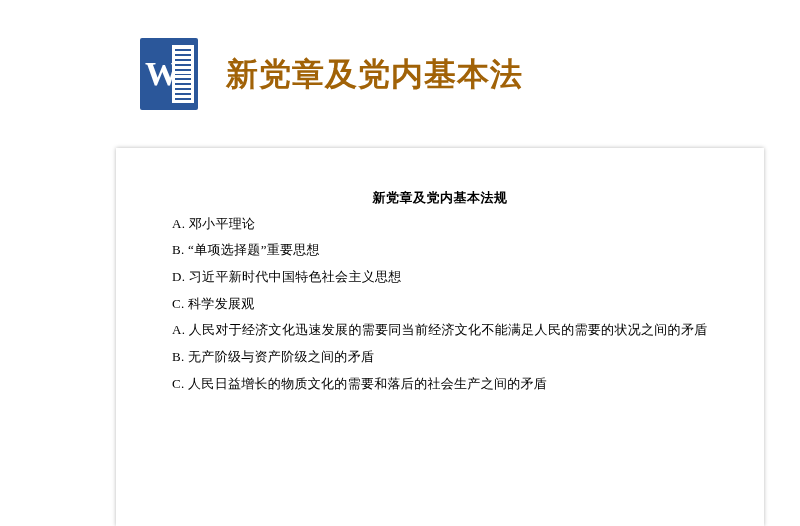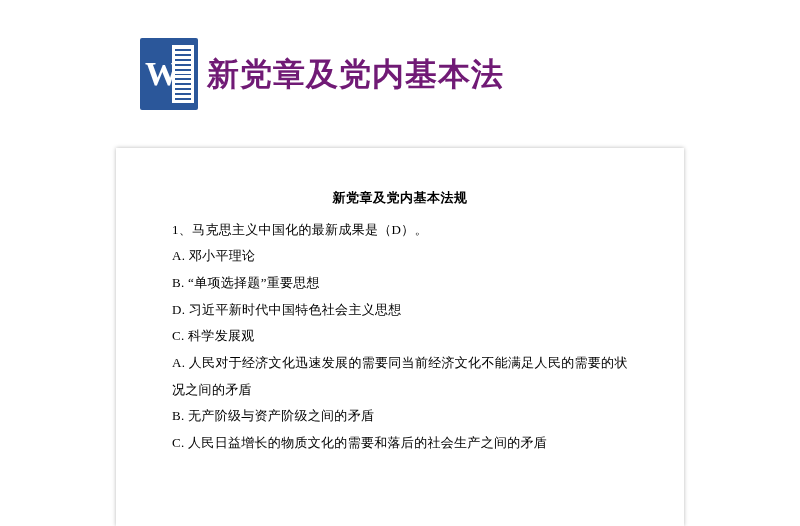--- a/index.html
+++ b/index.html
@@ -64,38 +64,38 @@
     padding-top: 4px;
     box-sizing: border-box;
   }
   .word-icon .doc-lines i {
     display: block;
     height: 3px;
     background: #2b579a;
     margin: 0 3px 3px 3px;
   }
   .title-block {
-    margin-left: 9px;
-    color: #701a75;
+    margin-left: 28px;
+    color: #a16207;
     font-size: 32px;
     font-weight: bold;
     line-height: 1.32;
     letter-spacing: 1px;
     font-family: "Liberation Sans", sans-serif;
   }
   .title-block div {
     white-space: nowrap;
   }
 
   
   .sheet {
     position: absolute;
     left: 116px;
     top: 148px;
-    width: 568px;
+    width: 648px;
     min-height: 378px;
     background: #ffffff;
     box-shadow: 0 0 4px rgba(0,0,0,0.28);
     box-sizing: border-box;
     padding: 38px 56px 0 56px;
     font-family: "Liberation Serif", serif;
     color: #000000;
     overflow: hidden;
     height: 378px;
   }
@@ -146,21 +146,20 @@
     </div>
     <div class="title-block">
       <div>新党章及党内基本法</div>
     </div>
   </div>
 
   <div class="sheet">
     <div class="doc-title">新党章及党内基本法规</div>
 
 
-    <div class="doc-p first">1、马克思主义中国化的最新成果是（D）。</div>
     <div class="doc-p">A. 邓小平理论</div>
     <div class="doc-p">B. “单项选择题”重要思想</div>
     <div class="doc-p">D. 习近平新时代中国特色社会主义思想</div>
     <div class="doc-p">C. 科学发展观</div>
     <div class="doc-p">A. 人民对于经济文化迅速发展的需要同当前经济文化不能满足人民的需要的状况之间的矛盾</div>
     <div class="doc-p">B. 无产阶级与资产阶级之间的矛盾</div>
     <div class="doc-p">C. 人民日益增长的物质文化的需要和落后的社会生产之间的矛盾</div>
   </div>
 
 </div>

